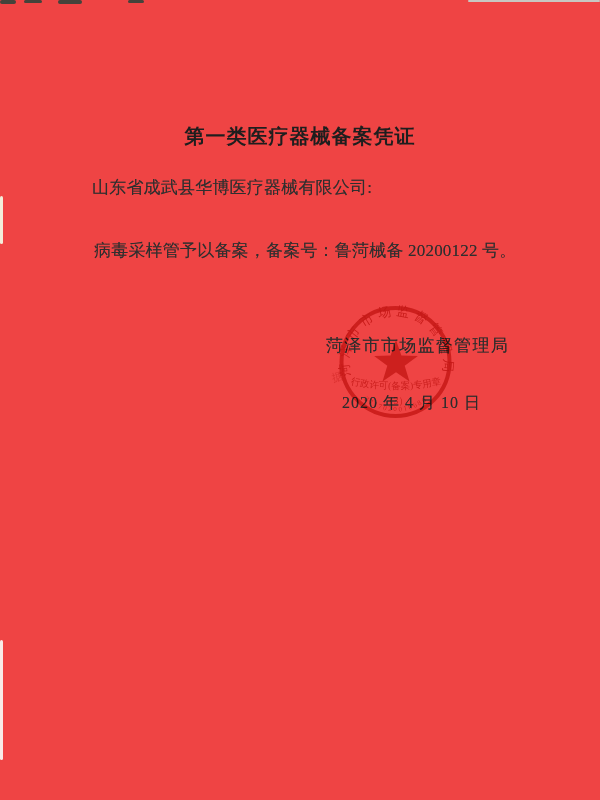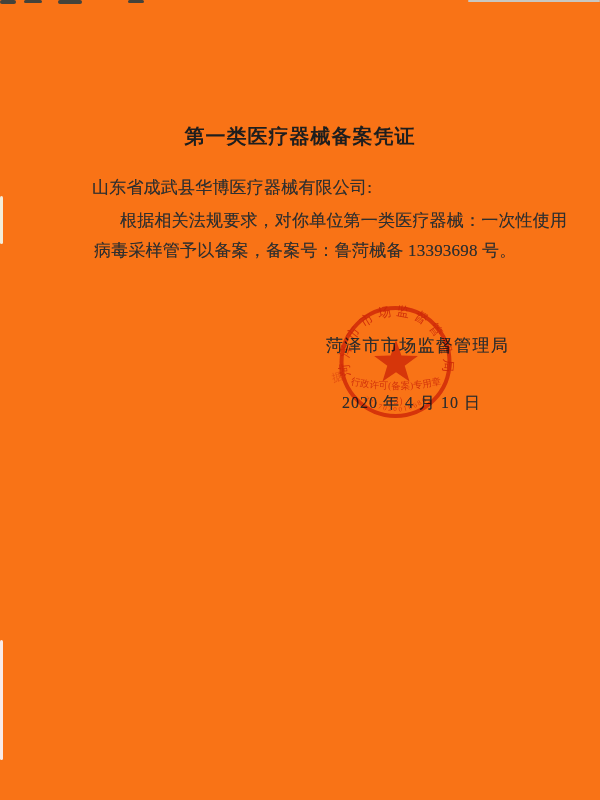--- a/index.html
+++ b/index.html
@@ -5,21 +5,21 @@
   * { margin: 0; padding: 0; box-sizing: border-box; }
   html, body { width: 600px; }
   body {
     font-family: "Liberation Serif", "DejaVu Serif", serif;
     background: #ffffff;
   }
   .page {
     position: relative;
     width: 600px;
     height: 800px;
-    background: #f97316;
+    background: #ef4444;
     overflow: hidden;
   }
   
   .art { position: absolute; border-radius: 2px; }
   .art-dark { background: #44433b; }
   .art-gray { background: #c8c7c2; }
   .art-cream { background: #f3edda; }
   .art-pink  { background: #f9ebe8; }
 
   .title {
@@ -80,22 +80,21 @@
   <div class="art art-dark" style="left:24px; top:0; width:18px; height:3px;"></div>
   <div class="art art-dark" style="left:58px; top:0; width:24px; height:4px;"></div>
   <div class="art art-dark" style="left:128px;top:0; width:16px; height:3px;"></div>
   <div class="art art-gray" style="left:468px;top:0; width:132px;height:2px;"></div>
   <div class="art art-cream" style="left:0; top:196px; width:3px; height:48px;"></div>
   <div class="art art-pink" style="left:0; top:640px; width:3px; height:120px;"></div>
 
   <h1 class="title">第一类医疗器械备案凭证</h1>
 
   <div class="bodyline recipient">山东省成武县华博医疗器械有限公司:</div>
-  <div class="bodyline para-1">根据相关法规要求，对你单位第一类医疗器械：一次性使用</div>
-  <div class="bodyline para-2">病毒采样管予以备案，备案号：鲁菏械备 13393698 号。</div>
+  <div class="bodyline para-2">病毒采样管予以备案，备案号：鲁菏械备 20200122 号。</div>
 
   <div class="issuer">菏泽市市场监督管理局</div>
   <div class="issue-date">2020 年 4 月 10 日</div>
 
   <svg class="seal" viewBox="325 288 150 150" xmlns="http://www.w3.org/2000/svg">
     <defs>
       <path id="arcTop" d="M 354.4 385.8 A 47.5 47.5 0 1 1 437.6 385.8" fill="none"></path>
       <path id="arcInner" d="M 345 383 Q 396 395 447 383" fill="none"></path>
       <path id="arcSerial" d="M 358.1 393.8 A 49.5 49.5 0 0 0 433.9 393.8" fill="none"></path>
     </defs>

